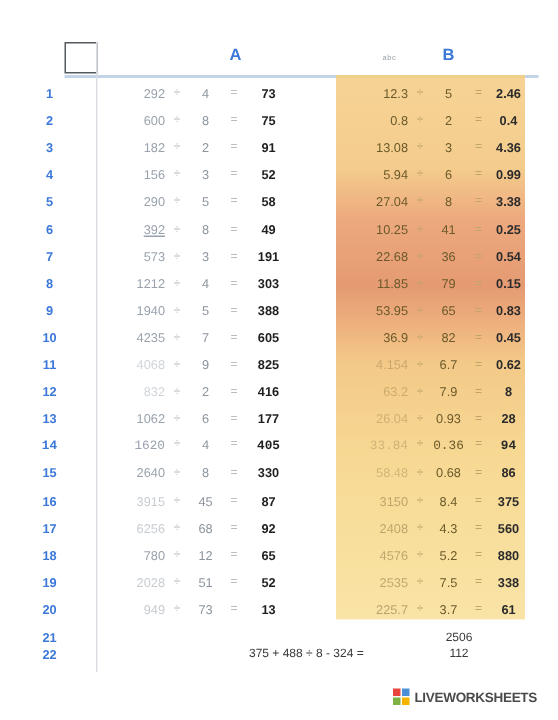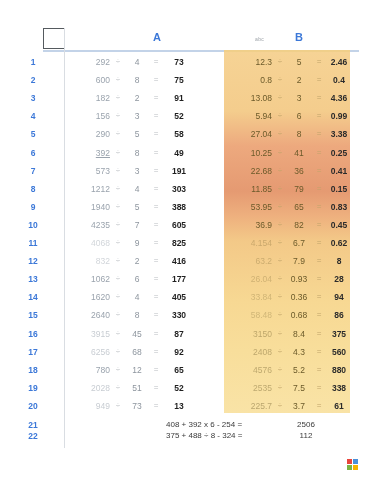--- a/index.html
+++ b/index.html
@@ -308,21 +308,21 @@
           <div class="cell oper">÷</div>
           <div class="cell op2" style="color: rgb(141, 149, 158);">3</div>
           <div class="cell eq">=</div>
           <div class="cell res">191</div>
         </div>
         <div class="b">
           <div class="cell op1">22.68</div>
           <div class="cell oper">÷</div>
           <div class="cell op2">36</div>
           <div class="cell eq">=</div>
-          <div class="cell res">0.41</div>
+          <div class="cell res">0.54</div>
         </div>
       </div>
       <div class="row" style="top: 177.7px;">
         <div class="rownum">8</div>
         <div class="a">
           <div class="cell op1" style="color: rgb(154, 163, 173);">1212</div>
           <div class="cell oper">÷</div>
           <div class="cell op2" style="color: rgb(141, 149, 158);">4</div>
           <div class="cell eq">=</div>
           <div class="cell res">303</div>
@@ -413,21 +413,21 @@
           <div class="cell res">177</div>
         </div>
         <div class="b">
           <div class="cell op1" style="opacity: 0.28;">26.04</div>
           <div class="cell oper">÷</div>
           <div class="cell op2">0.93</div>
           <div class="cell eq">=</div>
           <div class="cell res">28</div>
         </div>
       </div>
-      <div class="row" style="top: 286.3px;">
+      <div class="row" style="top: 286.3px; font-family: Liberation Mono, monospace;">
         <div class="rownum">14</div>
         <div class="a">
           <div class="cell op1" style="color: rgb(154, 163, 173);">1620</div>
           <div class="cell oper">÷</div>
           <div class="cell op2" style="color: rgb(141, 149, 158);">4</div>
           <div class="cell eq">=</div>
           <div class="cell res">405</div>
         </div>
         <div class="b">
           <div class="cell op1" style="opacity: 0.28;">33.84</div>
@@ -537,32 +537,32 @@
           <div class="cell op2">3.7</div>
           <div class="cell eq">=</div>
           <div class="cell res">61</div>
         </div>
       </div>
     </div>
 
   <div id="footer-host">
       <div class="formula-row" style="top: 419px;">
         <div class="formula-num">21</div>
-        <div class="formula-text">408 + 392 x 6 - 254 =</div>
         <div class="formula-result">2506</div>
       </div>
       <div class="formula-row" style="top: 430px;">
         <div class="formula-num">22</div>
         <div class="formula-text">375 + 488 ÷ 8 - 324  =</div>
         <div class="formula-result">112</div>
       </div>
     </div>
 
   <div class="watermark">
     <div class="wm-squares">
       <div class="wm-sq" id="wm0" style="background: rgb(232, 69, 60);"></div>
       <div class="wm-sq" id="wm1" style="background: rgb(74, 144, 217);"></div>
       <div class="wm-sq" id="wm2" style="background: rgb(124, 179, 66);"></div>
       <div class="wm-sq" id="wm3" style="background: rgb(245, 180, 0);"></div>
     </div>
+    <div class="wm-text">LIVEWORKSHEETS</div>
   </div>
 
 </div>
 
 </body></html>

